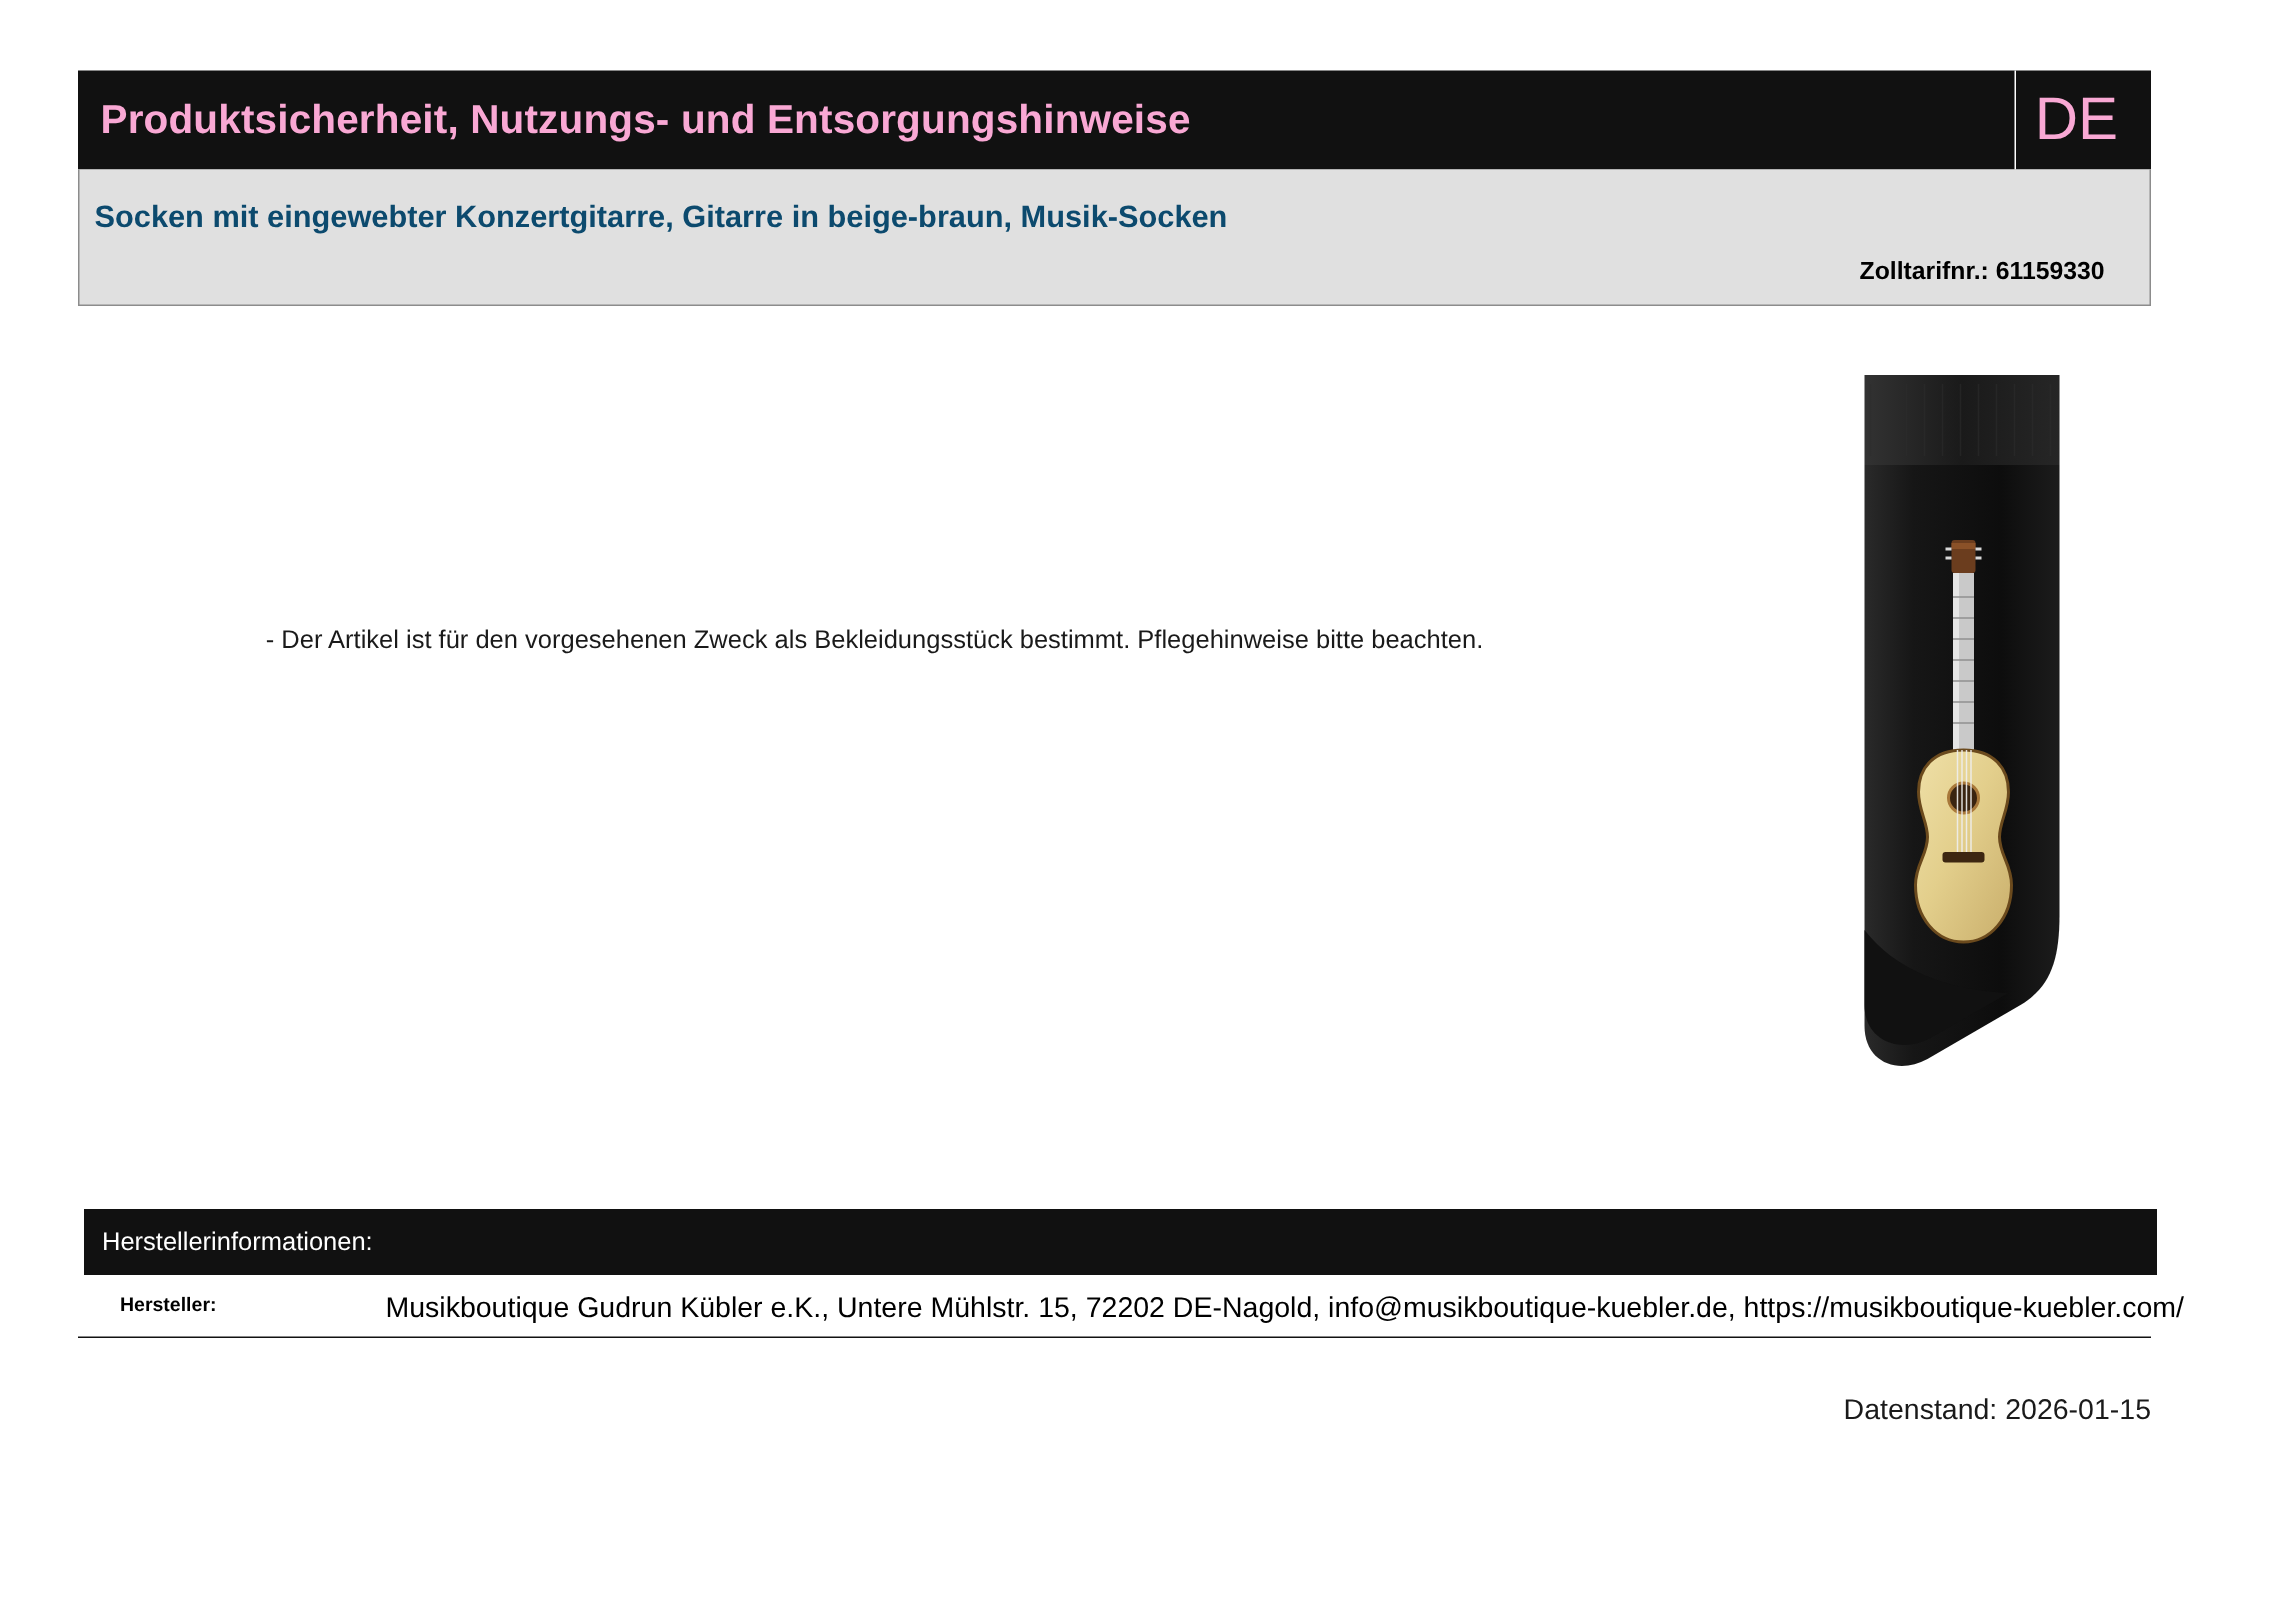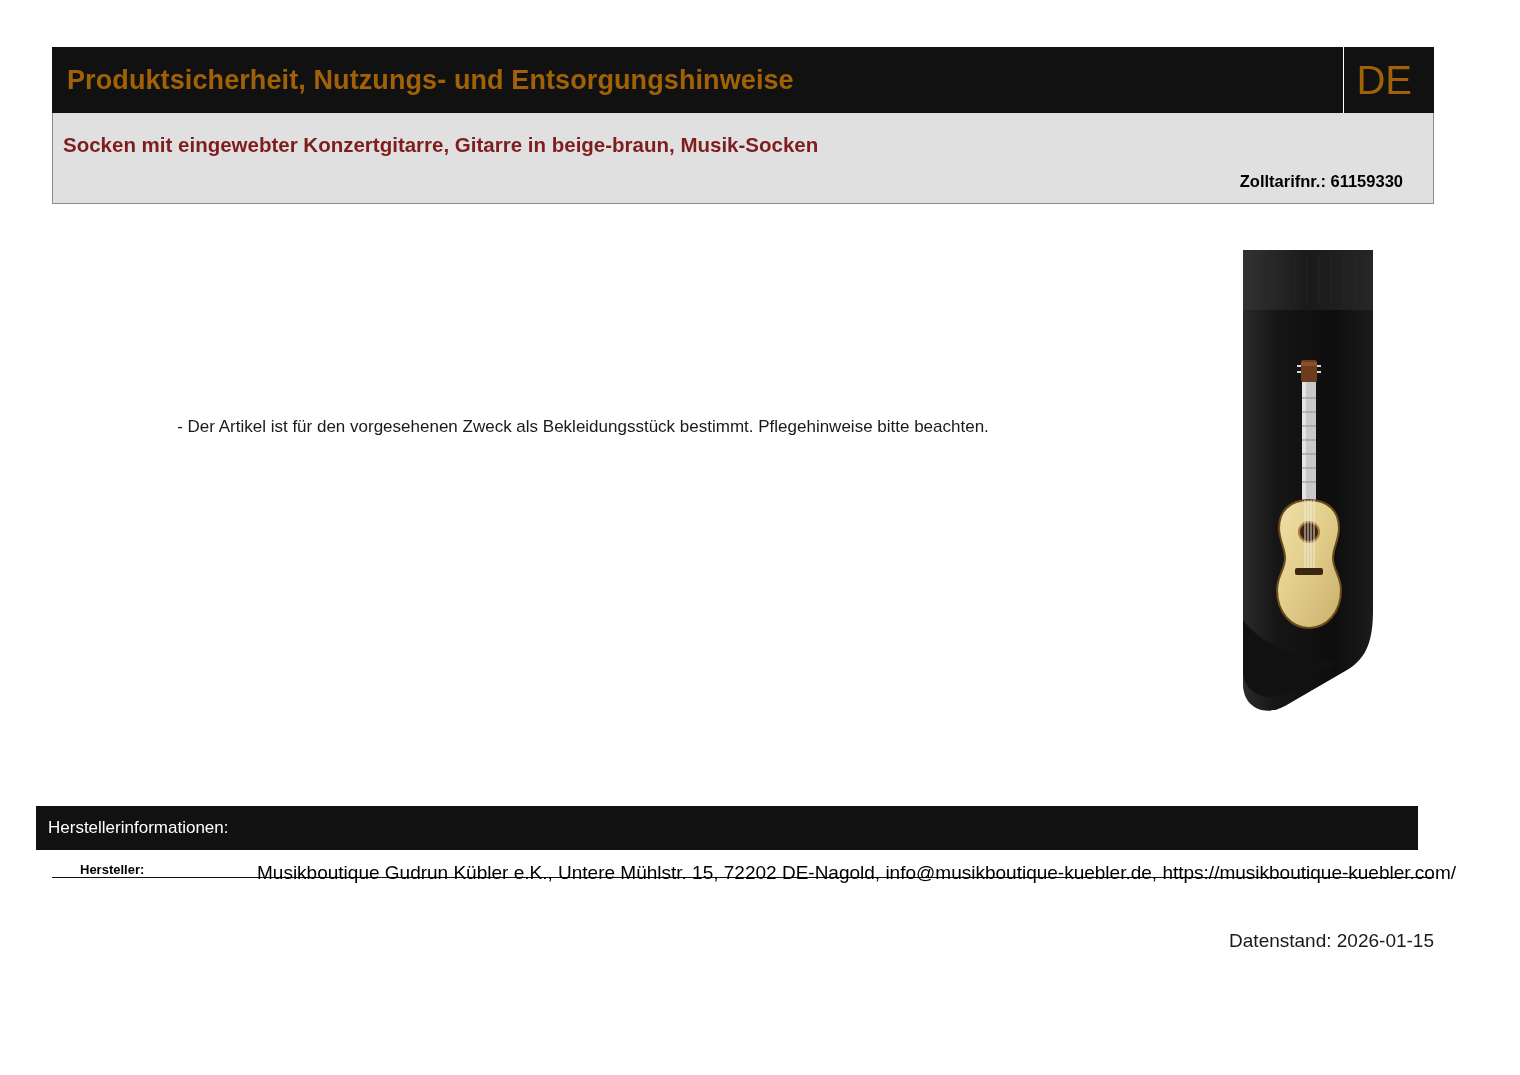--- a/index.html
+++ b/index.html
@@ -24,21 +24,21 @@
   }
 
   
   .header-bar {
     position: absolute;
     left: 52px;
     top: 47px;
     width: 1382px;
     height: 66px;
     background: #111111;
-    color: #a16207;
+    color: #f9a8d4;
     box-sizing: border-box;
     text-align: center;
   }
   .header-title {
     position: absolute;
     left: 15px;
     top: 50%;
     transform: translateY(-50%);
     font-size: 27px;
     font-weight: bold;
@@ -76,21 +76,21 @@
     box-sizing: border-box;
   }
   .subtitle-text {
     position: absolute;
     left: 10px;
     top: 15px;
     width: 1100px;
     font-size: 20.5px;
     font-weight: bold;
     line-height: 34px;
-    color: #7f1d1d;
+    color: #0c4a6e;
   }
   .tariff {
     position: absolute;
     right: 30px;
     bottom: 12px;
     font-size: 16.5px;
     font-weight: bold;
     white-space: nowrap;
     text-align: right;
   }
@@ -113,40 +113,40 @@
     position: absolute;
     left: 1185px;
     top: 240px;
     width: 250px;
     height: 480px;
   }
 
   
   .manu-bar {
     position: absolute;
-    left: 36px;
+    left: 56px;
     top: 806px;
     width: 1382px;
     height: 44px;
     background: #111111;
   }
   .manu-bar-label {
     position: absolute;
     left: 12px;
     top: 50%;
     transform: translateY(-50%);
     color: #ffffff;
     font-size: 17px;
   }
   .manu-row {
     position: absolute;
     left: 52px;
     top: 850px;
     width: 1382px;
-    height: 28px;
+    height: 42px;
     border-bottom: 1px solid #111111;
     box-sizing: border-box;
   }
   .manu-key {
     position: absolute;
     left: 28px;
     top: 12px;
     font-size: 13px;
     font-weight: bold;
   }

